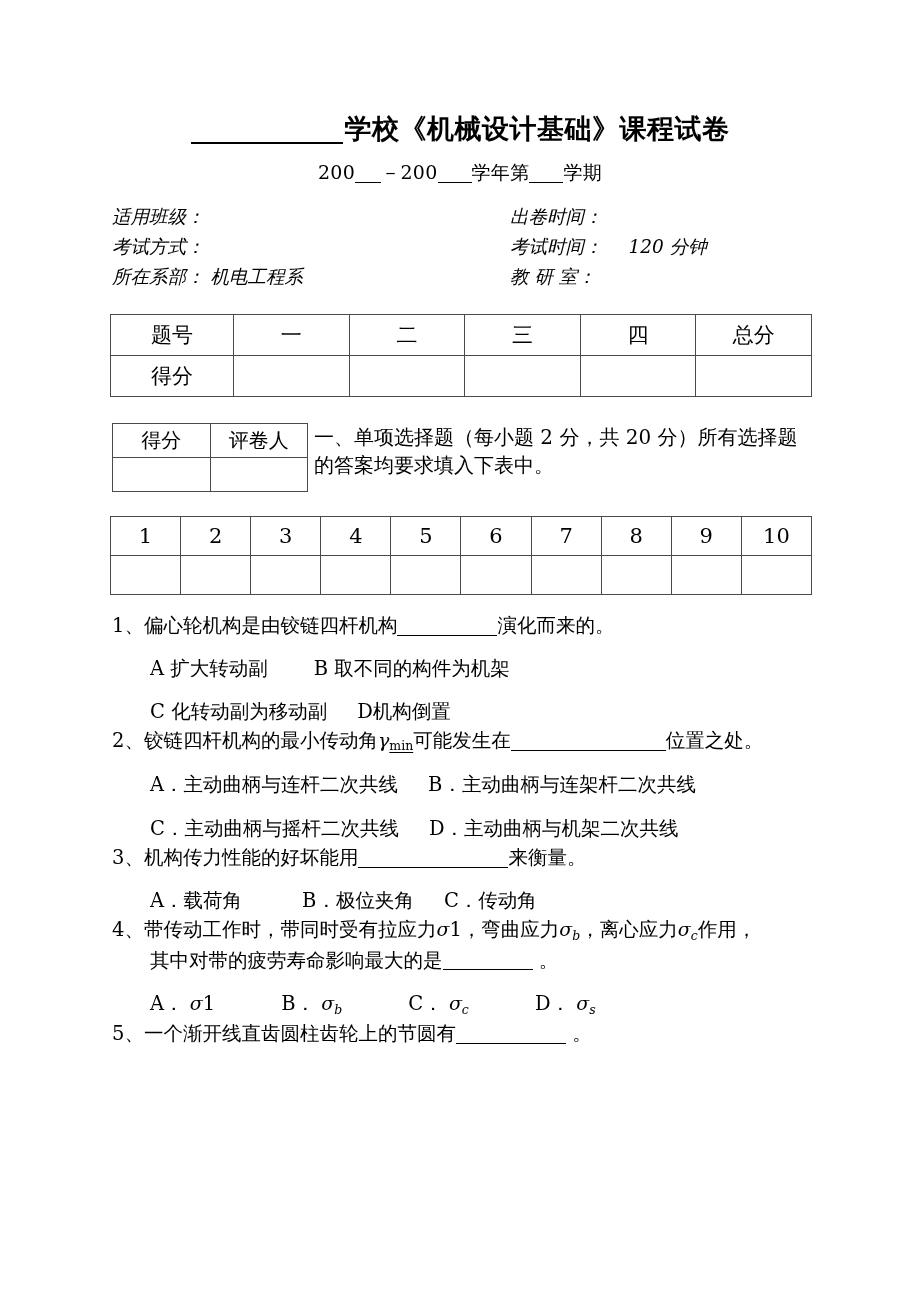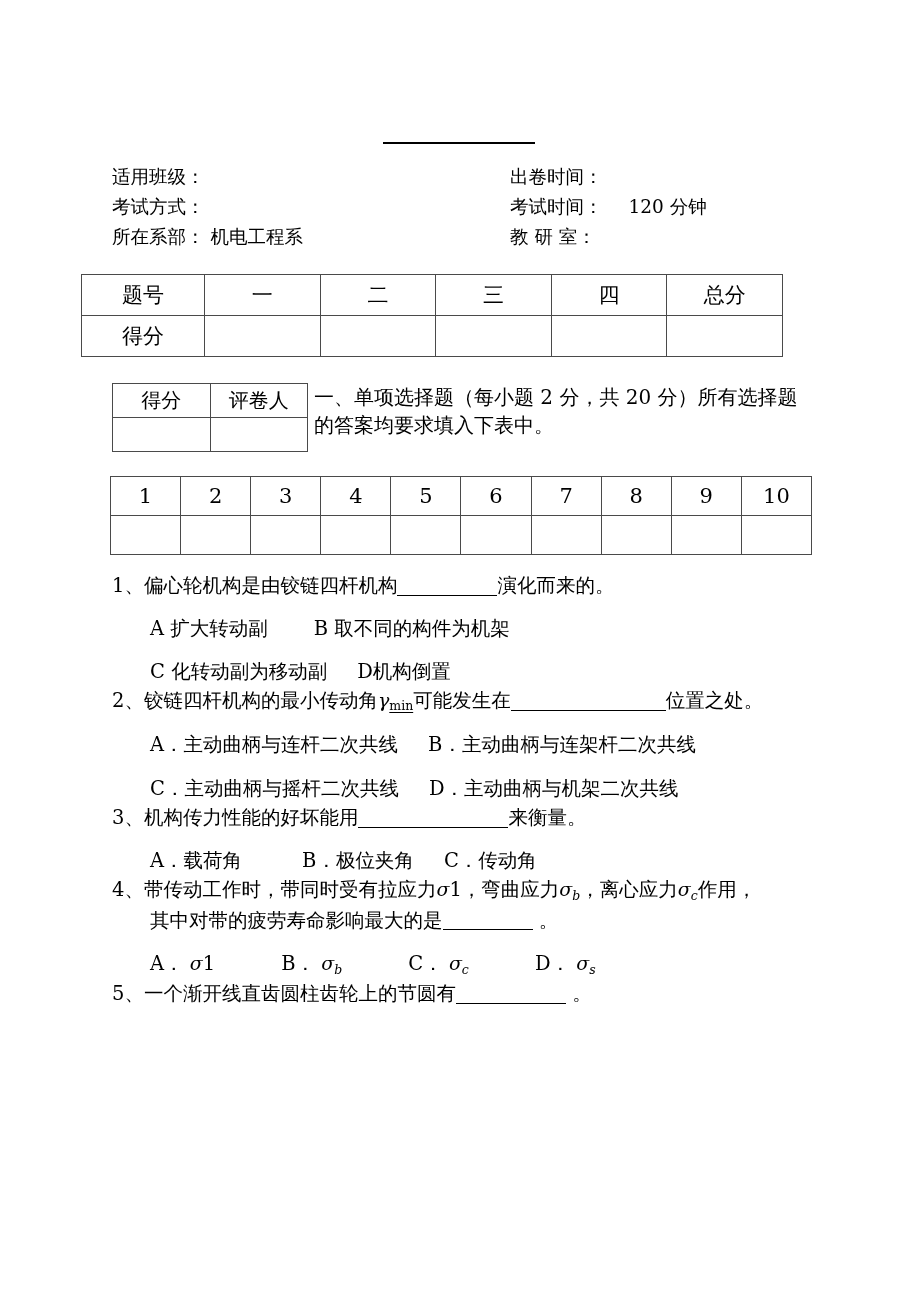--- a/index.html
+++ b/index.html
@@ -54,20 +54,21 @@
   }
   .ul-s { display:inline-block; width:26px; border-bottom:1.4px solid #000; height:0.95em; vertical-align:-0.2em; }
   .ul-m { display:inline-block; width:34px; border-bottom:1.4px solid #000; height:0.95em; vertical-align:-0.2em; }
 
   
   .meta {
     margin: 16px 0 12px 0;
     padding: 0 110px 0 112px;
     font-size: 18.5px;
     line-height: 1.62;
+    font-style: italic;
   }
   .meta-line {
     display: flex;
     white-space: nowrap;
   }
   .meta-left  { width: 398px; flex: 0 0 398px; }
   .meta-right { flex: 1 1 auto; }
   .meta-label { display: inline-block; }
   .meta-value { display: inline-block; margin-left: 6px; }
   .meta-value.pad { margin-left: 26px; }
@@ -78,21 +79,21 @@
     table-layout: fixed;
   }
   .tbl td {
     border: 1.4px solid #4a4a4a;
     text-align: center;
     vertical-align: middle;
     font-size: 21px;
     padding: 0;
   }
 
-  .score-table-wrap { margin: 22px 8px 0 0; padding-left: 81px; }
+  .score-table-wrap { margin: 22px 8px 0 0; padding-left: 110px; }
   .score-table { width: 702px; }
   .score-table td { height: 40px; }
   .score-table .c0 { width: 122px; }
 
   .grader-wrap { margin: 26px 0 0 0; padding-left: 112px; display: flex; align-items: flex-start; }
   .grader-table { width: 196px; flex: 0 0 196px; }
   .grader-table td { height: 33px; font-size: 20px; }
   .section-head {
     margin-left: 6px;
     font-size: 20px;
@@ -158,23 +159,26 @@
     font-style: normal;
     text-decoration: underline;
   }
 </style>
 </head>
 <body>
 
 <div class="page">
 
   <div class="title-row">
-    <span class="title-blank"></span>
-  </div>
-
+    <span class="title-blank"></span><span class="title-text">学校《机械设计基础》课程试卷</span>
+  </div>
+
+  <div class="term-row">
+    <span>200</span><span class="ul-s"></span><span>－</span><span>200</span><span class="ul-m"></span><span>学年第</span><span class="ul-m"></span><span>学期</span>
+  </div>
 
   <div class="meta">
     <div class="meta-line">
       <div class="meta-left">
         <span class="meta-label">适用班级：</span><span class="meta-value"></span>
       </div>
       <div class="meta-right">
         <span class="meta-label">出卷时间：</span><span class="meta-value pad"></span>
       </div>
     </div>

